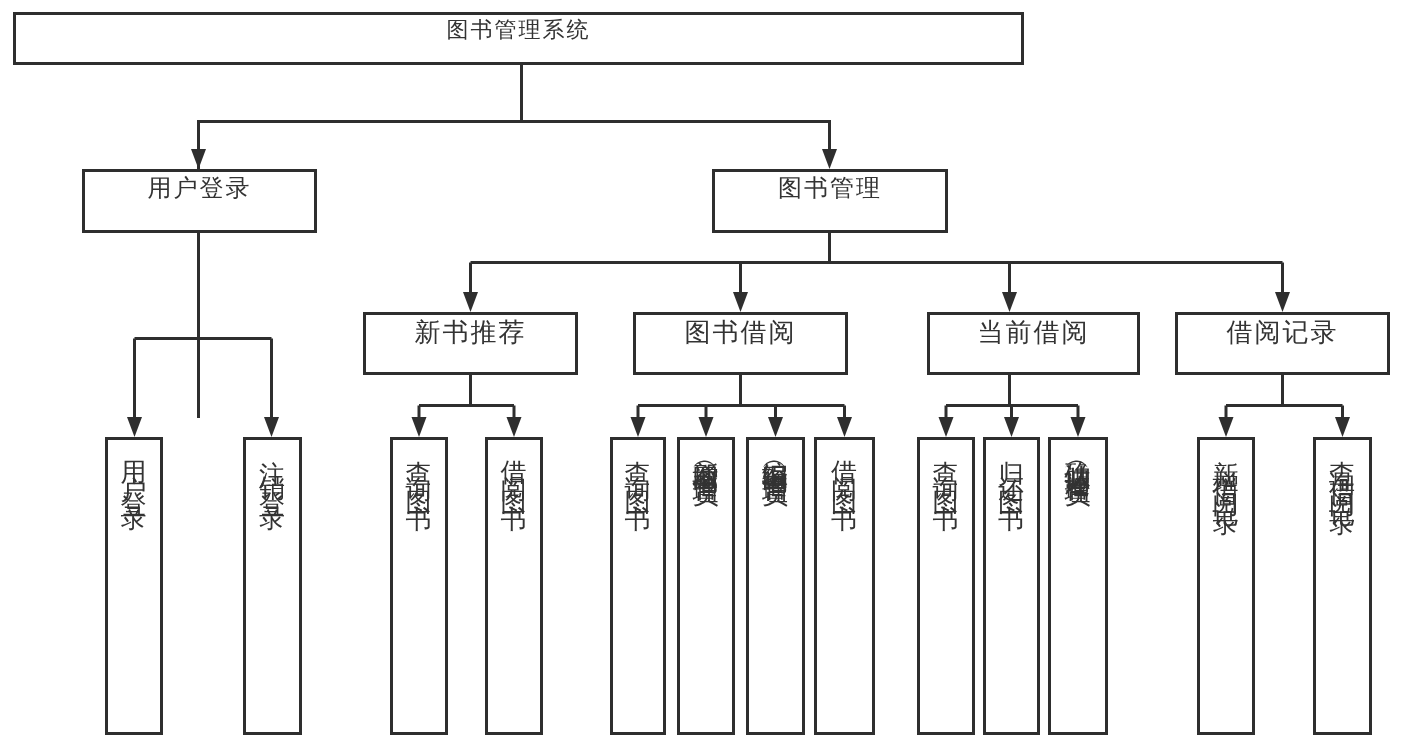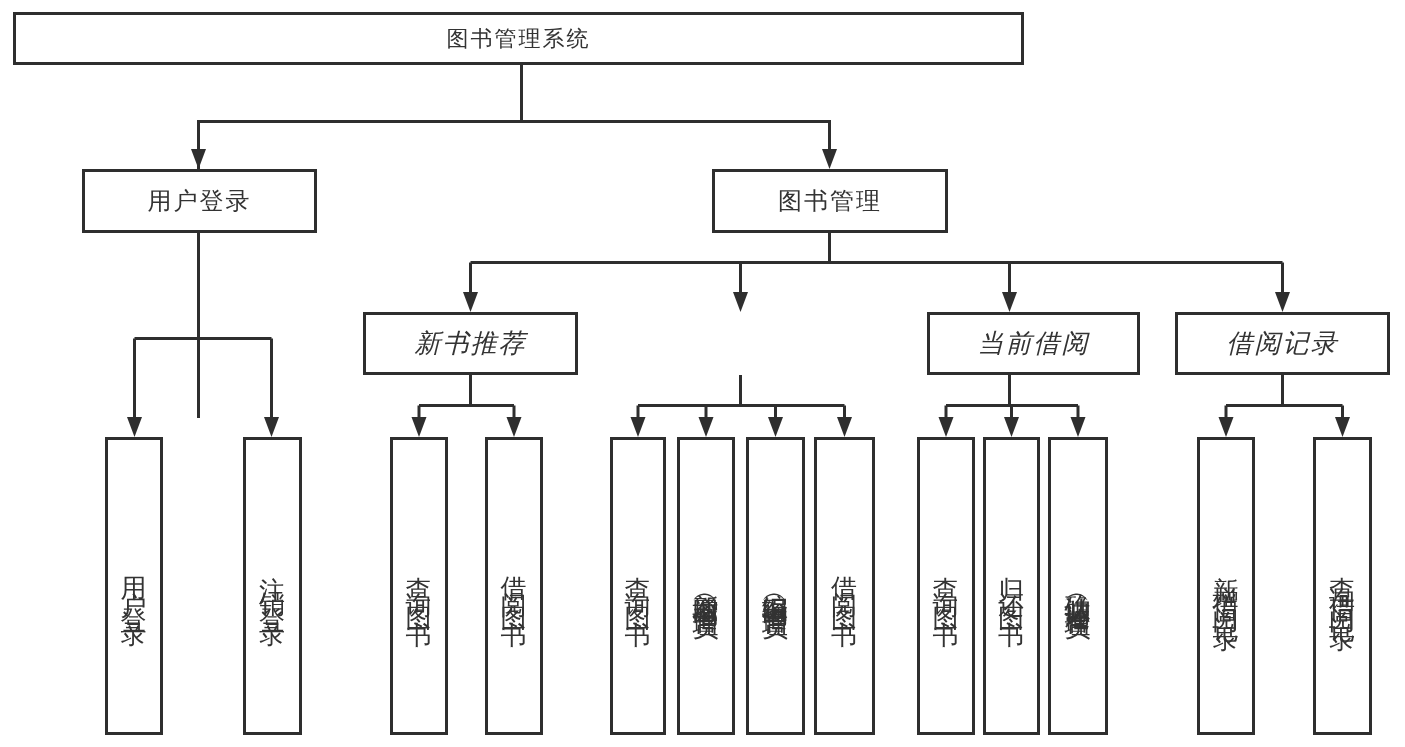--- a/index.html
+++ b/index.html
@@ -20,31 +20,30 @@
     left: 0; top: 0;
     width: 1405px;
     height: 747px;
   }
   .node {
     position: absolute;
     box-sizing: border-box;
     background: #ffffff;
     border: 3px solid #2e2e2e;
     display: flex;
-    align-items: center;
     justify-content: center;
     color: #333333;
   }
   .node .label {
     white-space: nowrap;
     letter-spacing: 2px;
   }
   .root  { font-size: 22px; }
   .l2    { font-size: 24px; }
-  .l3    { font-size: 26px; font-style: italic; }
+  .l3    { font-size: 26px; }
   .leaf  { font-size: 26px; }
   .leaf .label {
     writing-mode: vertical-rl;
     text-orientation: mixed;
     letter-spacing: 2px;
     line-height: 1;
   }
   .leaf .label.spread { letter-spacing: 15px; }
   .leaf .label.mid    { letter-spacing: 10px; }
   .leaf .label.tight  { letter-spacing: 3px;  }
@@ -173,20 +172,23 @@
   <div class="node l2" id="n-l2-0">
     <span class="label">用户登录</span>
   </div>
   <div class="node l2" id="n-l2-1">
     <span class="label">图书管理</span>
   </div>
 
   <div class="node l3" id="n-l3-0">
     <span class="label">新书推荐</span>
   </div>
+  <div class="node l3" id="n-l3-1">
+    <span class="label">图书借阅</span>
+  </div>
   <div class="node l3" id="n-l3-2">
     <span class="label">当前借阅</span>
   </div>
   <div class="node l3" id="n-l3-3">
     <span class="label">借阅记录</span>
   </div>
 
   <div class="node leaf" id="n-leaf-0">
     <span class="label spread">用户登录</span>
   </div>

